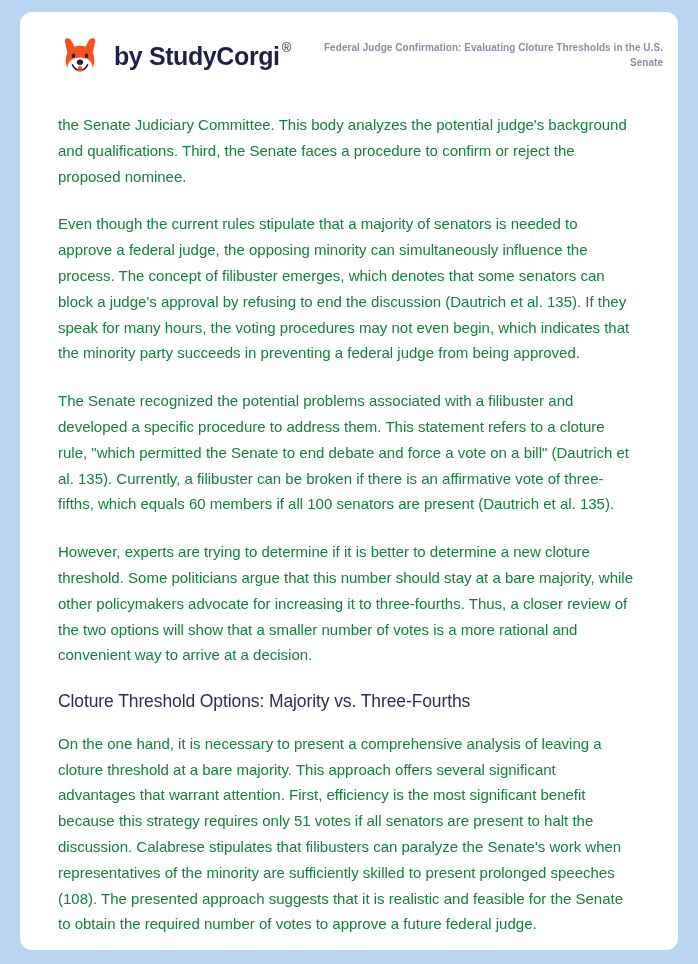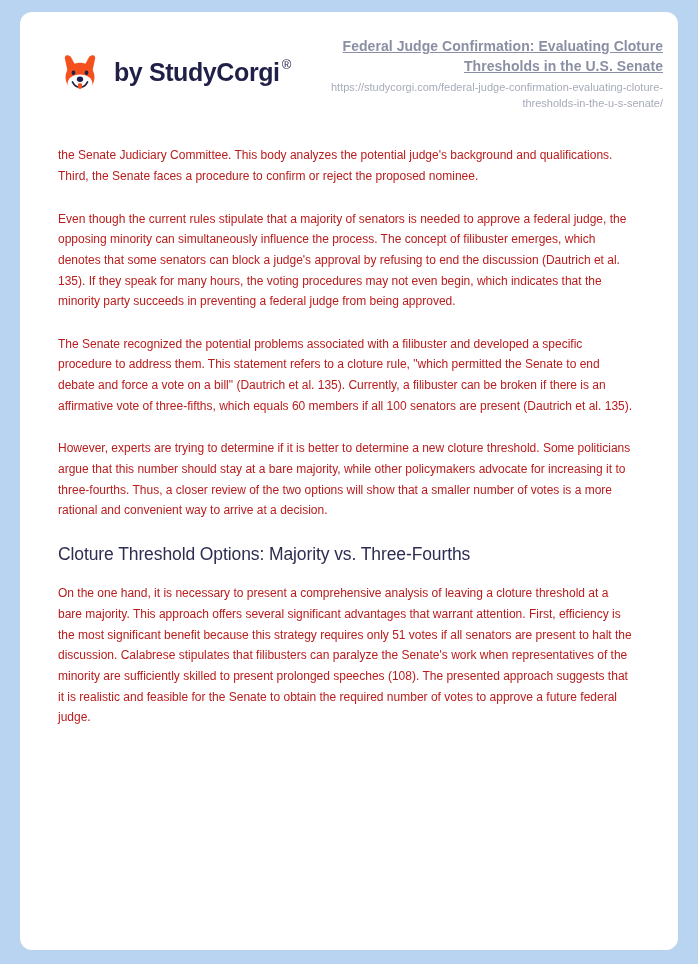--- a/index.html
+++ b/index.html
@@ -76,47 +76,46 @@
   }
 
   .header-meta {
     text-align: right;
     flex: 0 1 auto;
     max-width: 360px;
     padding-top: 2px;
   }
 
   .doc-title {
-    font-size: 14px;
+    font-size: 10px;
     font-weight: bold;
     color: #8a8fa3;
     line-height: 1.45;
     margin: 0 0 3px 0;
     letter-spacing: 0.05px;
-    text-decoration: underline;
   }
 
   .doc-url {
     font-size: 11px;
     color: #a7abbb;
     line-height: 1.45;
     margin: 0;
     word-break: break-word;
   }
 
   
   .doc-body {
     padding: 14px 44px 0 38px;
     box-sizing: border-box;
   }
 
   .doc-body p {
-    font-size: 12px;
+    font-size: 15px;
     line-height: 1.72;
-    color: #b91c1c;
+    color: #15803d;
     margin: 0 0 22px 0;
     text-align: left;
   }
 
   .section-heading {
     font-size: 17.5px;
     font-weight: normal;
     color: #2d2d52;
     margin: 8px 0 17px 0;
     line-height: 1.35;
@@ -149,21 +148,20 @@
 
           <path d="M21 45 C24 51 28 53 32 53 C36 53 40 51 43 45" stroke="#1f1f47" stroke-width="2.4" fill="none" stroke-linecap="round"></path>
 
           <path d="M29 48 C29 46.5 35 46.5 35 48 L35 53 C35 55.5 29 55.5 29 53 Z" fill="#f4511e"></path>
         </svg>
         <div class="brand-text"><span>by StudyCorgi</span><span class="brand-reg">®</span></div>
       </div>
 
       <div class="header-meta">
         <div class="doc-title">Federal Judge Confirmation: Evaluating Cloture Thresholds in the U.S. Senate</div>
-        <div class="doc-url">https://studycorgi.com/federal-judge-confirmation-evaluating-cloture-thresholds-in-the-u-s-senate/</div>
       </div>
 
     </div>
 
     <div class="doc-body">
       <p>the Senate Judiciary Committee. This body analyzes the potential judge's background and qualifications. Third, the Senate faces a procedure to confirm or reject the proposed nominee.</p>
       <p>Even though the current rules stipulate that a majority of senators is needed to approve a federal judge, the opposing minority can simultaneously influence the process. The concept of filibuster emerges, which denotes that some senators can block a judge's approval by refusing to end the discussion (Dautrich et al. 135). If they speak for many hours, the voting procedures may not even begin, which indicates that the minority party succeeds in preventing a federal judge from being approved.</p>
       <p>The Senate recognized the potential problems associated with a filibuster and developed a specific procedure to address them. This statement refers to a cloture rule, "which permitted the Senate to end debate and force a vote on a bill" (Dautrich et al. 135). Currently, a filibuster can be broken if there is an affirmative vote of three-fifths, which equals 60 members if all 100 senators are present (Dautrich et al. 135).</p>
       <p>However, experts are trying to determine if it is better to determine a new cloture threshold. Some politicians argue that this number should stay at a bare majority, while other policymakers advocate for increasing it to three-fourths. Thus, a closer review of the two options will show that a smaller number of votes is a more rational and convenient way to arrive at a decision.</p>
 

